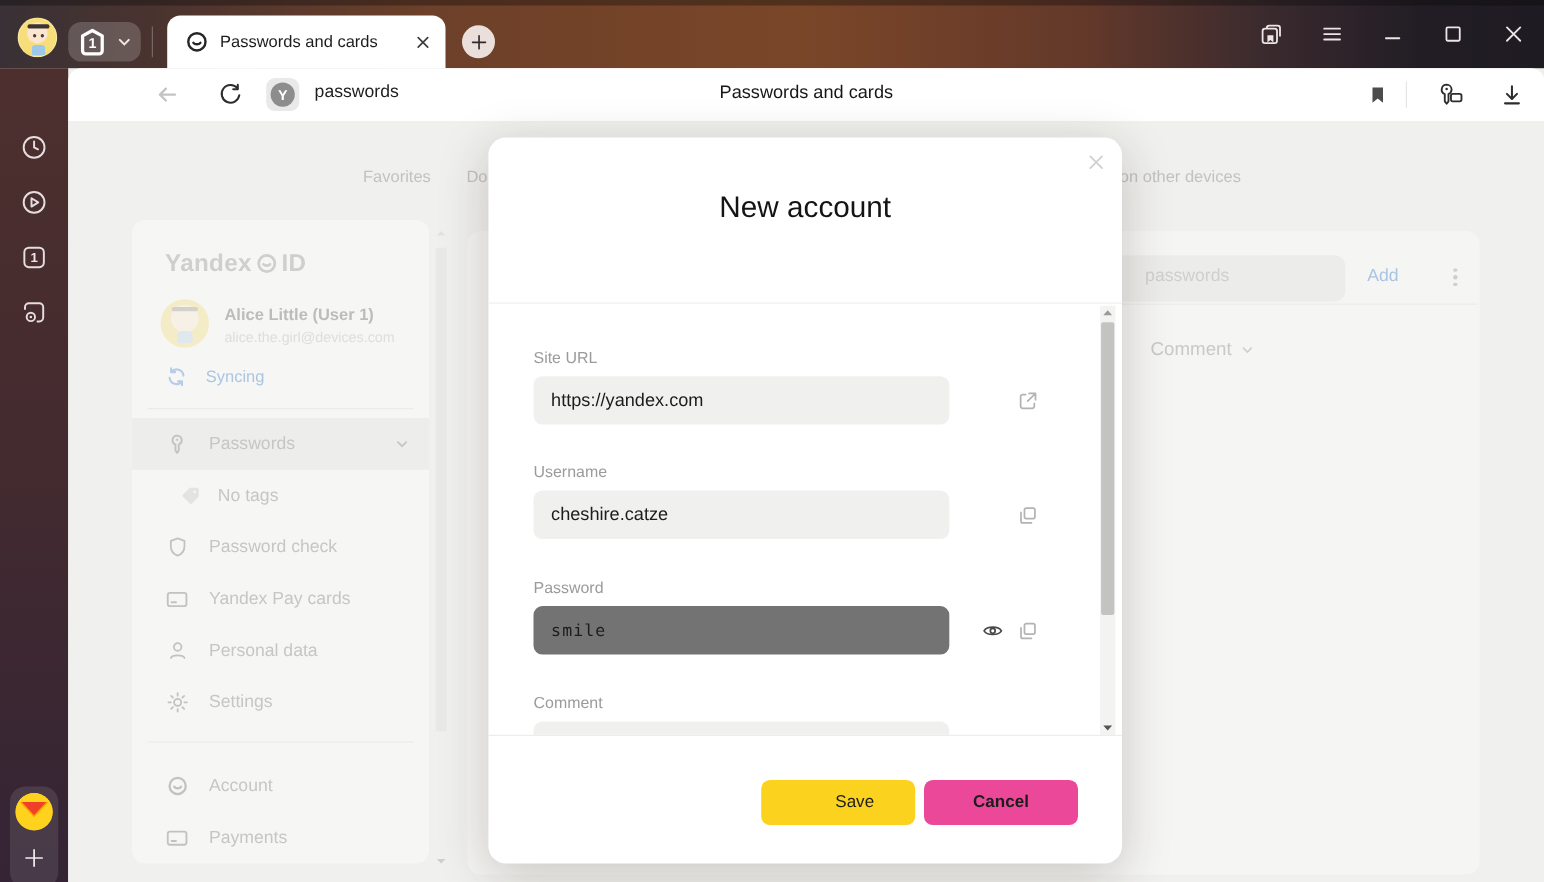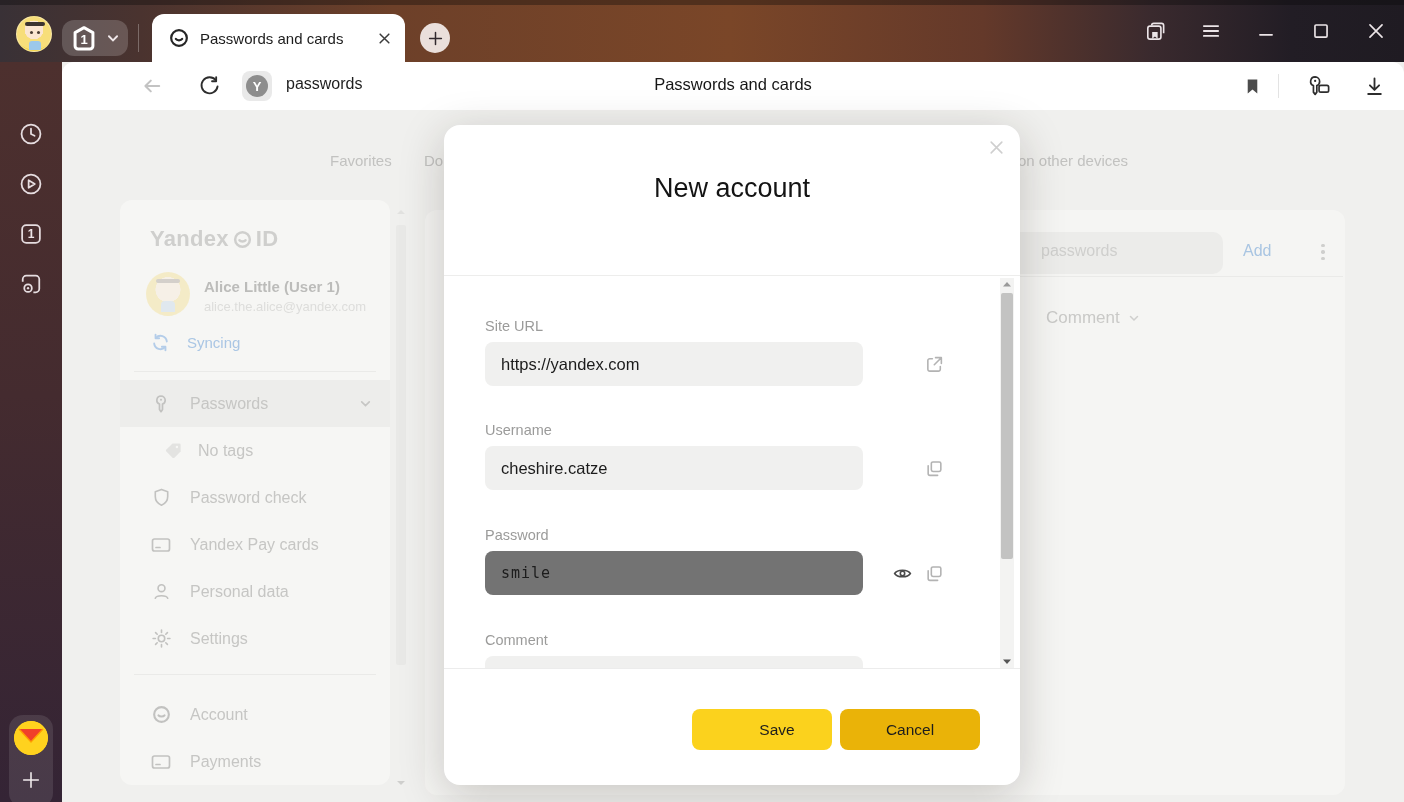--- a/index.html
+++ b/index.html
@@ -127,21 +127,21 @@
   }
   .fwrap input.mono { background:#737373; font-family:"DejaVu Sans Mono", monospace; font-size:15px; letter-spacing:1px; }
   .fic { position:absolute; top:0; width:24px; height:44px; display:flex; align-items:center; justify-content:center; }
   .modal-scroll { position:absolute; right:6px; top:153px; width:14px; height:390px; background:#f3f3f2; }
   .modal-scroll .arrow-up { position:absolute; top:2px; left:1px; }
   .modal-scroll .arrow-down { position:absolute; bottom:2px; left:1px; }
   .modal-scroll .thumb { position:absolute; left:1px; top:15px; width:12px; height:266px; background:#c3c3c2; border-radius:2px; }
   .modal-footer { position:absolute; top:543px; left:0; width:576px; height:117px; border-top:1px solid #ececec; }
   .btn { position:absolute; top:40px; width:140px; height:41px; border:none; border-radius:8px; font-family:"Liberation Sans", sans-serif; font-size:15.5px; color:#1d1d1d; }
   .btn-save { left:248px;padding-left:30px; }
-  .btn-cancel { left:396px; background:#eab308; }
+  .btn-cancel { left:396px; background:#ec4899;font-weight:bold; }
 
   svg { display:block; }
 </style>
 </head>
 <body>
 
 <div class="chrome">
   <div class="avatar">
       <i></i>
       <u></u>
@@ -316,21 +316,21 @@
         </svg>
       <span>ID</span>
     </div>
     <div class="sp-user">
       <div class="sp-avatar">
           <i></i>
           <s></s>
         </div>
       <div>
         <div class="sp-name">Alice Little (User 1)</div>
-        <div class="sp-email">alice.the.alice@yandex.com</div>
+        <div class="sp-email">alice.the.girl@devices.com</div>
       </div>
     </div>
     <div class="sp-sync">
       <svg viewBox="0 0 20 20" width="21" height="21" fill="none" stroke="#b4cde9" stroke-width="1.8">
           <path d="M16 9 A6 6 0 0 0 5.6 5.6" stroke-linecap="round"></path>
           <path d="M5.3 2.6 V6 H8.7" stroke-linecap="round" stroke-linejoin="round"></path>
           <path d="M4 11 A6 6 0 0 0 14.4 14.4" stroke-linecap="round"></path>
           <path d="M14.7 17.4 V14 H11.3" stroke-linecap="round" stroke-linejoin="round"></path>
         </svg>
       <span>Syncing</span>

